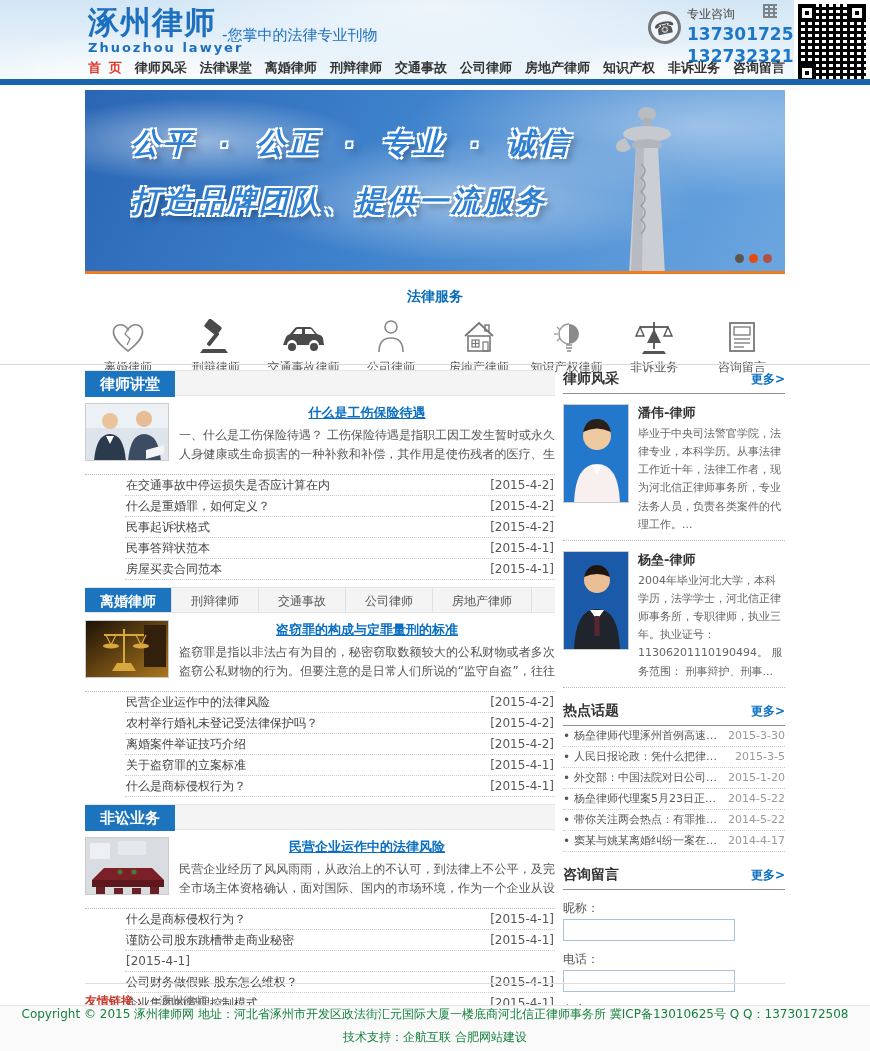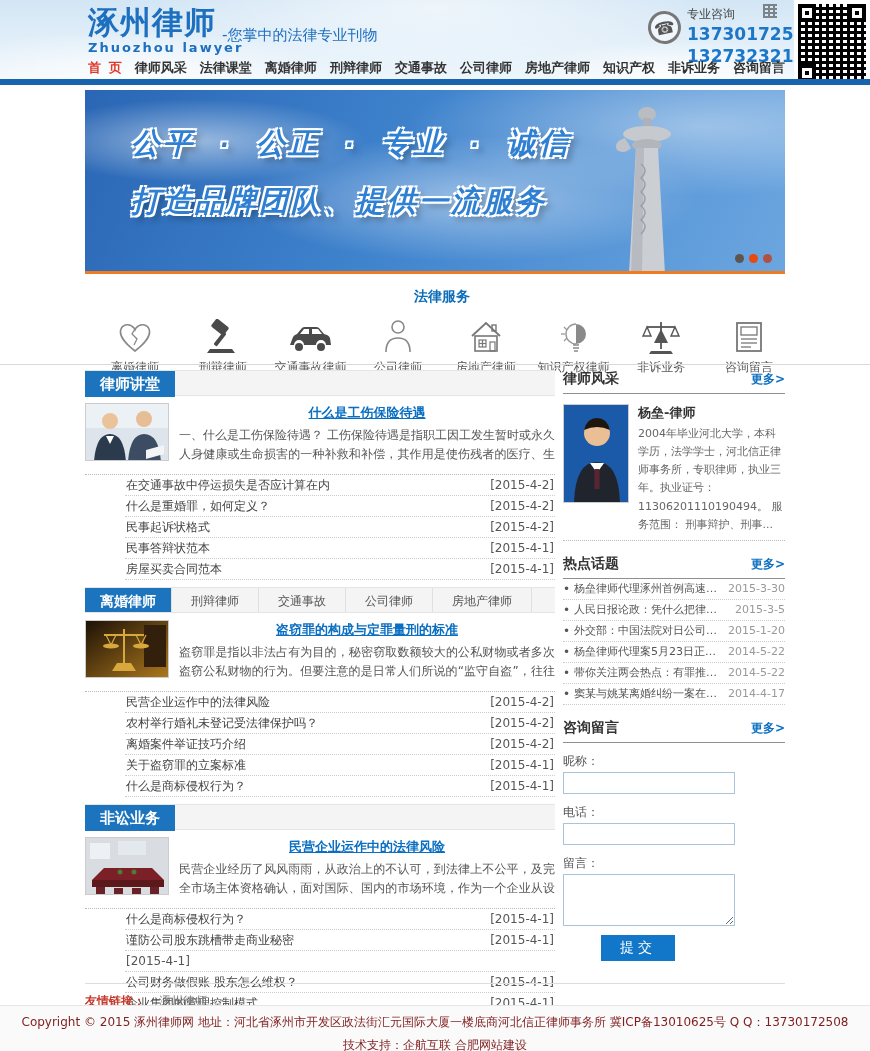--- a/index.html
+++ b/index.html
@@ -53,21 +53,21 @@
       linear-gradient(115deg,#2a66b4 0%,#3f83cd 45%,#6ca6e0 100%); font-family: Liberation Mono, monospace; }
   .banner-t { position:absolute; left:46px; font-weight:bold; font-style:italic;
     font-size:29px; color:#2f80d2; letter-spacing:3px;
     text-shadow:-2px -2px 0 #fff, 2px -2px 0 #fff, -2px 2px 0 #fff, 2px 2px 0 #fff, 5px 5px 6px rgba(0,0,0,.35); }
   .banner-t1 { top:34px; } .banner-t2 { top:92px; }
   .pillar { position:absolute; right:92px; top:8px; }
   .dots { position:absolute; right:13px; bottom:8px; display:flex; gap:5px; }
   .dot { width:9px; height:9px; border-radius:50%; cursor:pointer; }
 
   
-  .services { position:absolute; left:92px; top:288px; width:700px; }
+  .services { position:absolute; left:85px; top:288px; width:700px; }
   .services-title { text-align:center; font-size:14px; font-weight:bold; color:#0d6db9; }
   .svc-row { display:flex; justify-content:space-between; margin-top:9px; padding:0 2px; }
   .svc { width:82px; text-align:center; cursor:pointer; }
   .svc-ic { height:40px; display:flex; align-items:flex-end; justify-content:center; }
   .svc-label { font-size:12px; color:#555; margin-top:4px; white-space:nowrap; }
   .svc-sep { position:absolute; left:0; top:364px; width:870px; border-top:1px solid #d9d9d9; }
 
   
   .main-left { position:absolute; left:85px; top:370px; width:470px; }
   .sec-bar { height:26px; background:#f4f4f4; border-top:1px solid #e5e5e5; border-bottom:1px solid #e5e5e5; }
@@ -113,21 +113,21 @@
     padding:2px 4px; font-size:12px; font-family:inherit; }
   .submit-btn { display:block; margin:9px 0 0 38px; width:74px; height:26px; background:#1277c8;
     color:#fff; font-size:14px; border:none; cursor:pointer; letter-spacing:4px; }
 
   
   .flinks { position:absolute; left:85px; top:983px; width:700px; border-top:1px solid #ddd;
     padding-top:9px; font-size:12px; }
   .flinks-label { color:#c5392b; font-weight:bold; }
   .flinks-link { color:#777; margin-left:14px; cursor:pointer; }
   .footer { position:absolute; left:0; top:1005px; width:870px; height:46px; background:#fafafa;
-    border-top:1px solid #e6e6e6; text-align:center; font-size:12px; color:#7f1d1d; padding-top:8px; }
+    border-top:1px solid #e6e6e6; text-align:center; font-size:12px; color:#15803d; }
   .footer-line2 { margin-top:6px; }
 </style>
 </head>
 <body>
 
 <div class="page">
 
   <div class="hd-sky">
     <div class="logo">
       <div class="logo-title">涿州律师</div>
@@ -440,20 +440,35 @@
 
   <div class="sidebar">
 
     <div class="side-hd">
       <span class="side-title">律师风采</span>
       <span class="more">更多&gt;</span>
     </div>
     <div class="profile">
       <div class="p-img">
         <svg width="66" height="99" viewBox="0 0 66 99">
+            <rect width="66" height="99" fill="#2478cc"></rect>
+            <circle cx="33" cy="31" r="14" fill="#efc9a0"></circle>
+            <path d="M19 27 q3 -13 14 -13 q11 0 14 13 q-14 -7 -28 0" fill="#2b2018"></path>
+            <path d="M10 99 q1 -40 23 -40 q22 0 23 40 z" fill="#f7f0ee"></path>
+            <path d="M27 60 l6 9 6 -9 z" fill="#fff"></path>
+          </svg>
+      </div>
+      <div>
+        <div class="p-name">潘伟-律师</div>
+        <div class="p-bio">毕业于中央司法警官学院，法律专业，本科学历。从事法律工作近十年，法律工作者，现为河北信正律师事务所，专业法务人员，负责各类案件的代理工作。...</div>
+      </div>
+    </div>
+    <div class="profile">
+      <div class="p-img">
+        <svg width="66" height="99" viewBox="0 0 66 99">
             <rect width="66" height="99" fill="#1a5aa8"></rect>
             <circle cx="33" cy="28" r="13" fill="#eabf96"></circle>
             <path d="M20 25 q3 -12 13 -12 q10 0 13 12 q-13 -6 -26 0" fill="#1d150e"></path>
             <path d="M10 99 q1 -42 23 -42 q22 0 23 42 z" fill="#20242c"></path>
             <path d="M26 58 l7 10 7 -10 z" fill="#fff"></path>
             <rect x="30.5" y="64" width="5" height="20" fill="#5a2430"></rect>
           </svg>
       </div>
       <div>
         <div class="p-name">杨垒-律师</div>

